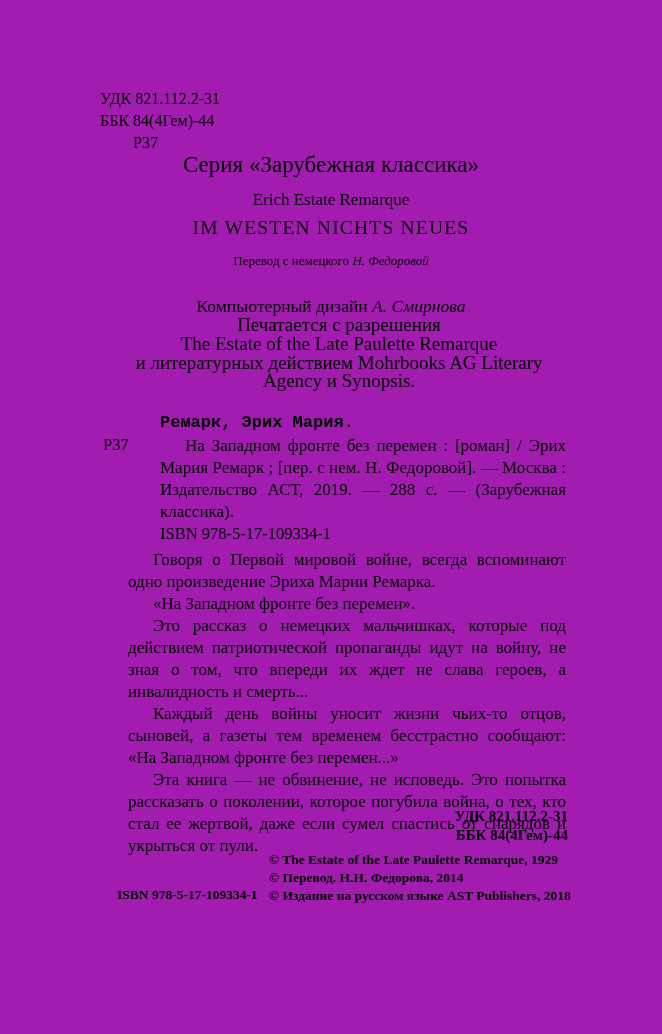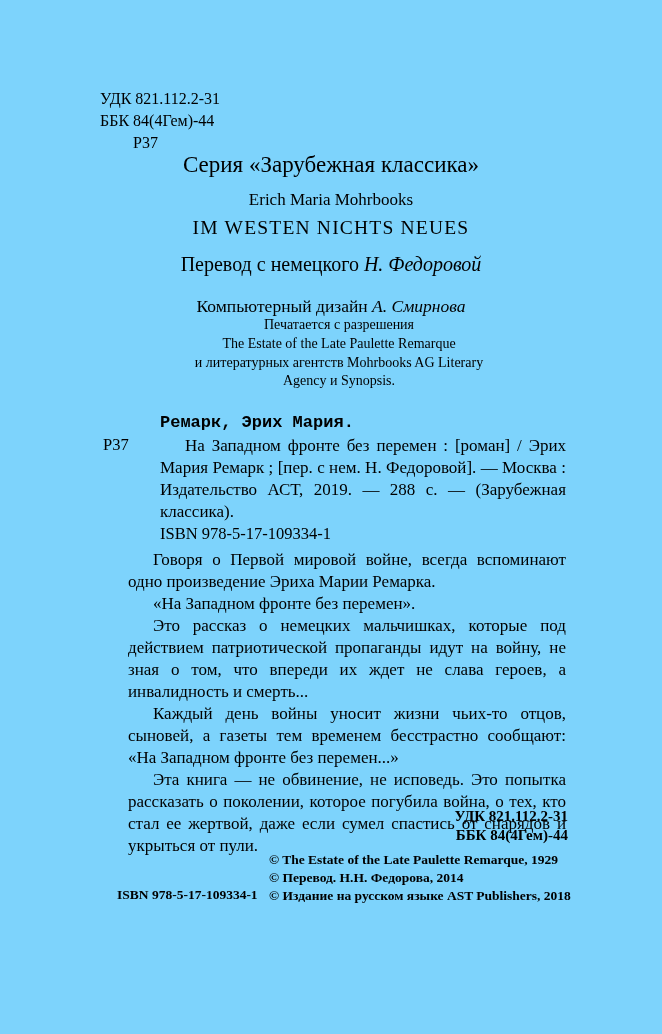--- a/index.html
+++ b/index.html
@@ -1,39 +1,39 @@
 <!DOCTYPE html>
 <html><head>
 <meta charset="utf-8">
 <style>
   * { margin: 0; padding: 0; box-sizing: border-box; }
   html, body { background: #ffffff; }
   .page {
     position: relative;
     width: 662px;
     height: 1034px;
-    background: #7dd3fc;
+    background: #a21caf;
     color: #000000;
     font-family: "Liberation Serif", serif;
     font-size: 17px;
     overflow: hidden;
   }
   .abs { position: absolute; }
   .center { left: 0; width: 100%; text-align: center; }
 
   .codes-top { top: 88px; left: 100px; font-size: 16px; line-height: 22px; }
   .codes-top .shifted { margin-left: 33px; }
 
   .series-line { top: 152px; font-size: 23px; }
   .author-line { top: 190px; font-size: 17px; }
   .title-line  { top: 217px; font-size: 19.5px; letter-spacing: 1.2px; }
-  .translation-line { top: 253px; font-size: 20px; }
+  .translation-line { top: 253px; font-size: 13px; }
   .design-line { top: 286px; font-size: 17.5px; margin-top: 10px; }
 
-  .permission-block { top: 316px; font-size: 14px; line-height: 18.8px; padding-left: 16px; }
+  .permission-block { top: 316px; font-size: 19px; line-height: 18.8px; padding-left: 16px; }
 
   .biblio-heading { top: 413px; left: 160px; font-weight: bold; font-size: 17px; font-family: Liberation Mono, monospace; }
   .biblio-margin-code { top: 435px; left: 103px; font-size: 16.5px; }
   .biblio-entry {
     top: 435px; left: 160px; width: 406px;
     text-align: justify; text-indent: 25px; line-height: 22px;
   }
   .biblio-isbn { top: 524px; left: 160px; font-size: 16.5px; }
 
   .annotation {
@@ -63,32 +63,32 @@
 <div class="page">
 
   <div class="abs codes-top">
     <div>УДК 821.112.2-31</div>
     <div>ББК 84(4Гем)-44</div>
     <div class="shifted">Р37</div>
   </div>
 
   <div class="abs center series-line">Серия «Зарубежная классика»</div>
 
-  <div class="abs center author-line">Erich Maria Mohrbooks</div>
+  <div class="abs center author-line">Erich Estate Remarque</div>
 
   <div class="abs center title-line">IM WESTEN NICHTS NEUES</div>
 
   <div class="abs center translation-line"><span>Перевод с немецкого</span> <i>Н. Федоровой</i></div>
 
   <div class="abs center design-line"><span>Компьютерный дизайн</span> <i>А. Смирнова</i></div>
 
   <div class="abs center permission-block">
     <div>Печатается с разрешения</div>
     <div>The Estate of the Late Paulette Remarque</div>
-    <div>и литературных агентств Mohrbooks AG Literary</div>
+    <div>и литературных действием Mohrbooks AG Literary</div>
     <div>Agency и Synopsis.</div>
   </div>
 
   <div class="abs biblio-heading">Ремарк, Эрих Мария.</div>
 
   <div class="abs biblio-margin-code">Р37</div>
 
   <div class="abs biblio-entry">На Западном фронте без перемен : [роман] / Эрих Мария Ремарк ; [пер. с нем. Н. Федоровой]. — Москва : Издательство АСТ, 2019. — 288 с. — (Зарубежная классика).</div>
 
   <div class="abs biblio-isbn">ISBN 978-5-17-109334-1</div>

